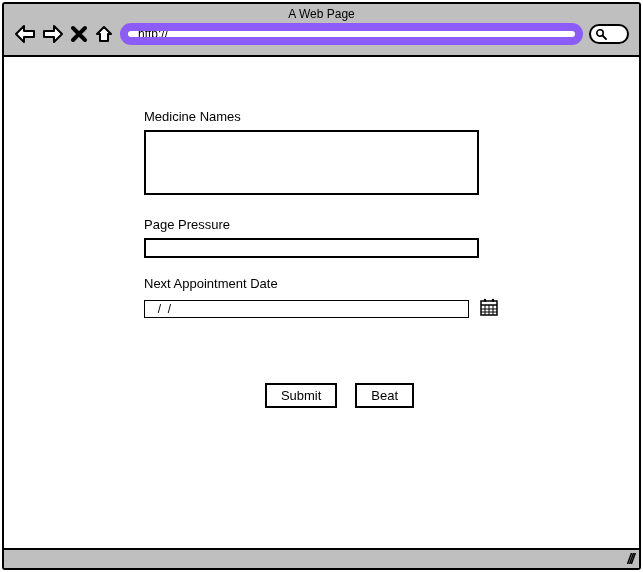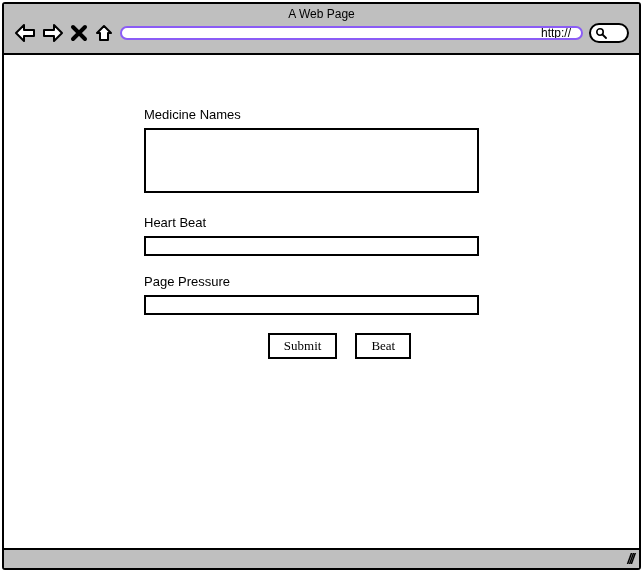--- a/index.html
+++ b/index.html
@@ -32,28 +32,27 @@
   .toolbar {
     display: flex;
     align-items: center;
     padding: 2px 10px 4px 10px;
     gap: 6px;
   }
   .toolbar svg { display: block; }
   .nav-btn { cursor: pointer; }
   .addr-bar {
     flex: 1;
-    height: 14px;
-    border: 2px solid #8b5cf6;
+    height: 22px;
+    border: 8px solid #8b5cf6;
     border-radius: 11px;
     background: #fff;
     padding: 0 10px;
     font-size: 12px;
     line-height: 18px;
-    text-align: right;
   }
   .search-pill {
     width: 40px;
     height: 20px;
     border: 2px solid #000;
     border-radius: 12px;
     background: #fff;
     display: flex;
     align-items: center;
     padding-left: 4px;
@@ -111,24 +110,25 @@
     display: flex;
     gap: 18px;
     justify-content: center;
     margin-top: 14px;
     margin-left: -40px;
   }
   .btn {
     position: relative;
     border: 2px solid #000;
     background: #fff;
-    font-family: Liberation Serif, serif;
+    font-family: Liberation Sans, sans-serif;
     font-size: 13px;
     padding: 3px 14px;
     cursor: pointer;
+    margin-top: 44px;
   }
   .btn::after {
     content: "";
     position: absolute;
     left: 3px;
     right: -4px;
     bottom: -4px;
     top: 3px;
     border-right: 2px solid #000;
     border-bottom: 2px solid #000;
@@ -189,30 +189,47 @@
   </div>
 
   <div class="content">
     <div class="form-area">
 
       <div class="field-group">
         <label class="field-label">Medicine Names</label>
         <textarea class="textarea" style=""></textarea>
       </div>
 
-      <div class="field-group">
-        <label class="field-label">Heart Beat</label>
-        <input class="text-input" value="" style="">
-      </div>
 
       <div class="field-group">
         <label class="field-label">Page Pressure</label>
         <input class="text-input" value="" style="">
       </div>
 
+      <div class="field-group">
+        <label class="field-label">Next Appointment Date</label>
+        <div class="date-row">
+          <input class="date-input" value="  /  /" style="">
+          <span class="cal-icon">
+            <svg width="20" height="20" viewBox="0 0 20 20">
+              <rect x="2" y="4" width="16" height="14" fill="#fff" stroke="#000" stroke-width="1.5"></rect>
+              <line x1="2" y1="8" x2="18" y2="8" stroke="#000" stroke-width="1.5"></line>
+              <line x1="6" y1="8" x2="6" y2="18" stroke="#000" stroke-width="1"></line>
+              <line x1="10" y1="8" x2="10" y2="18" stroke="#000" stroke-width="1"></line>
+              <line x1="14" y1="8" x2="14" y2="18" stroke="#000" stroke-width="1"></line>
+              <line x1="2" y1="12" x2="18" y2="12" stroke="#000" stroke-width="1"></line>
+              <line x1="2" y1="15" x2="18" y2="15" stroke="#000" stroke-width="1"></line>
+              <circle cx="6" cy="3" r="1.2" fill="#000"></circle>
+              <circle cx="14" cy="3" r="1.2" fill="#000"></circle>
+              <line x1="6" y1="3" x2="6" y2="5" stroke="#000" stroke-width="1.5"></line>
+              <line x1="14" y1="3" x2="14" y2="5" stroke="#000" stroke-width="1.5"></line>
+            </svg>
+          </span>
+        </div>
+      </div>
 
       <div class="button-row">
         <button class="btn">Submit</button>
         <button class="btn">Beat</button>
       </div>
 
     </div>
   </div>
 
   <div class="statusbar">

